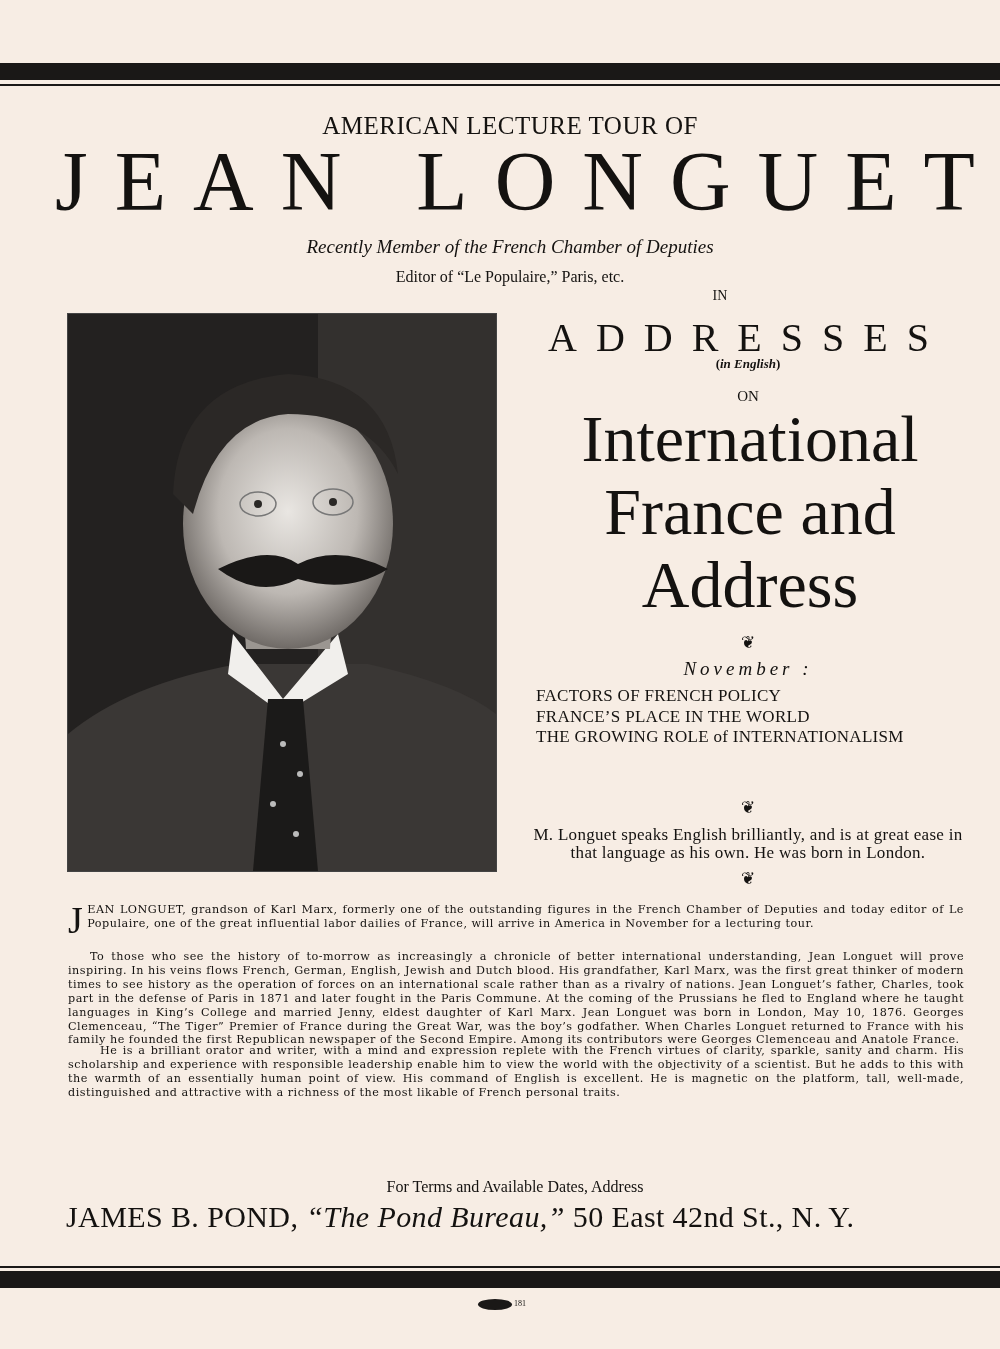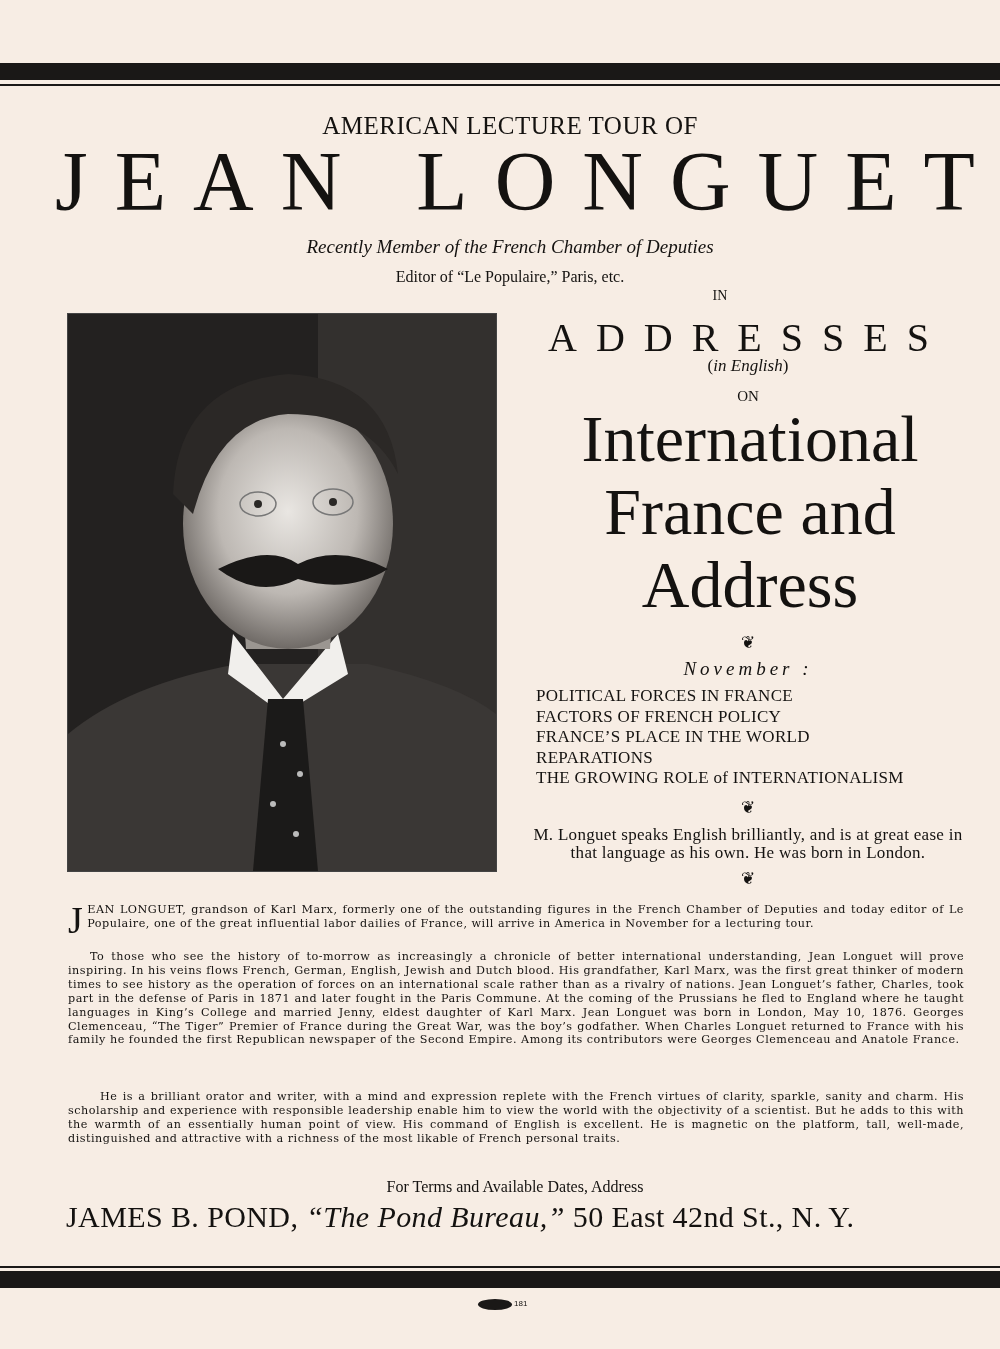--- a/index.html
+++ b/index.html
@@ -26,46 +26,46 @@
   .photo-frame {
     left: 67px; top: 313px; width: 428px; height: 557px;
     border: 1px solid #444;
     background: radial-gradient(ellipse at 55% 35%, #b9b5b0 0%, #8a8581 18%, #3e3b39 45%, #1c1b1a 80%);
     overflow: hidden;
   }
   .photo-frame svg { width: 100%; height: 100%; display: block; }
 
   .in-label { left: 700px; top: 288px; width: 40px; font-size: 14px; }
   .addresses { left: 528px; top: 318px; width: 440px; font-size: 40px; letter-spacing: 19px; line-height: 1; white-space: nowrap; }
-  .in-english { left: 528px; top: 356px; width: 440px; font-size: 17px; font-weight: normal; }
+  .in-english { left: 528px; top: 356px; width: 440px; font-size: 13px; font-weight: bold; }
   .in-english i { font-style: italic; }
   .on-label { left: 528px; top: 388px; width: 440px; font-size: 15px; }
   .topic-title { left: 520px; top: 402px; width: 460px; font-size: 66px; line-height: 73px; }
 
   .fleuron { font-size: 17px; width: 60px; text-align: center; }
   .subjects-label { left: 528px; top: 658px; width: 440px; font-size: 19px; font-style: italic; letter-spacing: 4px; }
   .subjects-list { left: 536px; top: 686px; width: 440px; margin: 0; padding: 0; list-style: none; font-size: 17px; line-height: 20.5px; letter-spacing: 0.3px; }
   .longuet-note { left: 528px; top: 826px; width: 440px; font-size: 17px; line-height: 18px; letter-spacing: 0.3px; }
 
   .body-text {
     left: 68px; width: 896px;
     font-family: "DejaVu Serif", serif; font-size: 11.2px; line-height: 13.9px;
     text-align: justify; letter-spacing: 0.5px;
   }
   .p1 { top: 903px; }
   .p1 .dropcap { float: left; font-family: "Liberation Serif", serif; font-size: 38px; line-height: 30px; margin: 2px 4px 0 0; }
   .p2 { top: 950px; text-indent: 22px; }
-  .p3 { top: 1090px; text-indent: 32px; }
+  .p3 { top: 1044px; text-indent: 32px; }
 
   .terms { left: 0; top: 1178px; width: 1030px; font-size: 16px; }
   .pond-line { left: 66px; top: 1200px; width: 910px; font-size: 30px; letter-spacing: 0.4px; white-space: nowrap; }
   .pond-line .italic { font-style: italic; }
 
   .union-bug { left: 478px; top: 1299px; width: 34px; height: 11px; border-radius: 50%; background: #1a1817; }
-  .union-num { left: 514px; top: 1299px; font-size: 8px; font-family: Liberation Sans, sans-serif; }
+  .union-num { left: 514px; top: 1299px; font-size: 8px; font-family: Liberation Serif, serif; }
 </style>
 </head>
 <body>
 
 <div class="rule-top-thick"></div>
 <div class="rule-top-thin"></div>
 
 <div class="abs center tour-of">AMERICAN LECTURE TOUR OF</div>
 <div class="abs center name">JEAN LONGUET</div>
 <div class="abs center recently">Recently Member of the French Chamber of Deputies</div>
@@ -114,24 +114,22 @@
 <div class="abs center on-label">ON</div>
 <div class="abs center topic-title">
   <div>International</div>
   <div>France and</div>
   <div>Address</div>
 </div>
 
 <div class="abs fleuron" style="left:718px; top:632px;">❦</div>
 <div class="abs center subjects-label">November :</div>
 <ul class="abs subjects-list">
-  <li>POLITICAL FORCES IN FRANCE</li>
   <li>FACTORS OF FRENCH POLICY</li>
   <li>FRANCE’S PLACE IN THE WORLD</li>
-  <li>REPARATIONS</li>
   <li>THE GROWING ROLE of INTERNATIONALISM</li>
 </ul>
 <div class="abs fleuron" style="left:718px; top:797px;">❦</div>
 <div class="abs center longuet-note">M. Longuet speaks English brilliantly, and is at great ease in that language as his own. He was born in London.</div>
 <div class="abs fleuron" style="left:718px; top:868px;">❦</div>
 
 <div class="abs body-text p1">
   <span class="dropcap">J</span><span>EAN LONGUET, grandson of Karl Marx, formerly one of the outstanding figures in the French Chamber of Deputies and today editor of Le Populaire, one of the great influential labor dailies of France, will arrive in America in November for a lecturing tour.</span>
 </div>
 <div class="abs body-text p2">To those who see the history of to-morrow as increasingly a chronicle of better international understanding, Jean Longuet will prove inspiring. In his veins flows French, German, English, Jewish and Dutch blood. His grandfather, Karl Marx, was the first great thinker of modern times to see history as the operation of forces on an international scale rather than as a rivalry of nations. Jean Longuet’s father, Charles, took part in the defense of Paris in 1871 and later fought in the Paris Commune. At the coming of the Prussians he fled to England where he taught languages in King’s College and married Jenny, eldest daughter of Karl Marx. Jean Longuet was born in London, May 10, 1876. Georges Clemenceau, “The Tiger” Premier of France during the Great War, was the boy’s godfather. When Charles Longuet returned to France with his family he founded the first Republican newspaper of the Second Empire. Among its contributors were Georges Clemenceau and Anatole France.</div>

